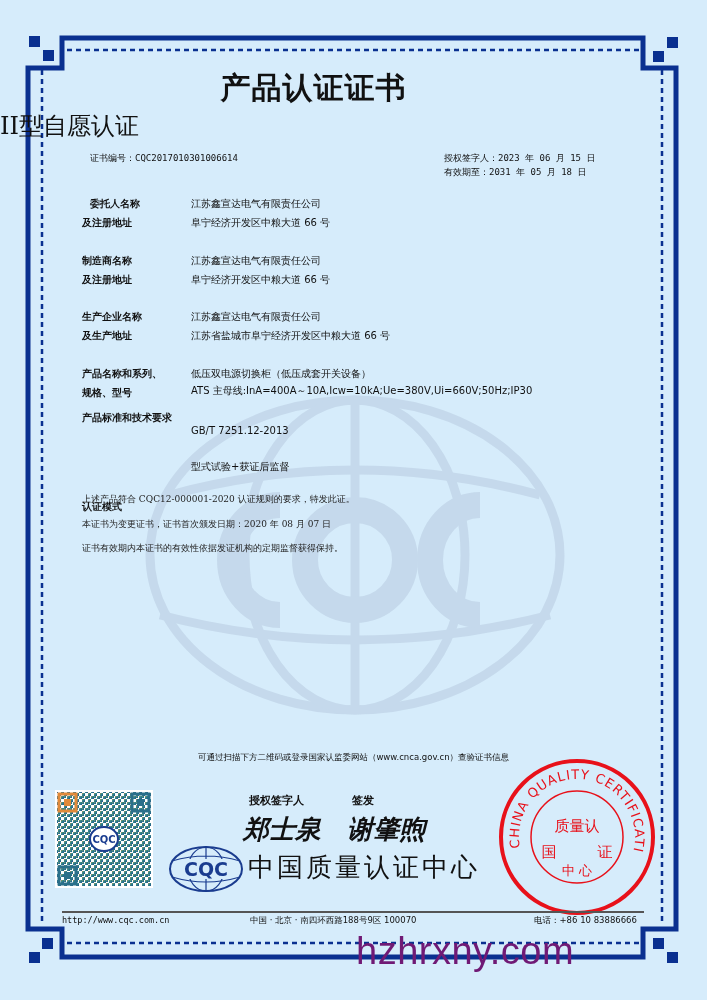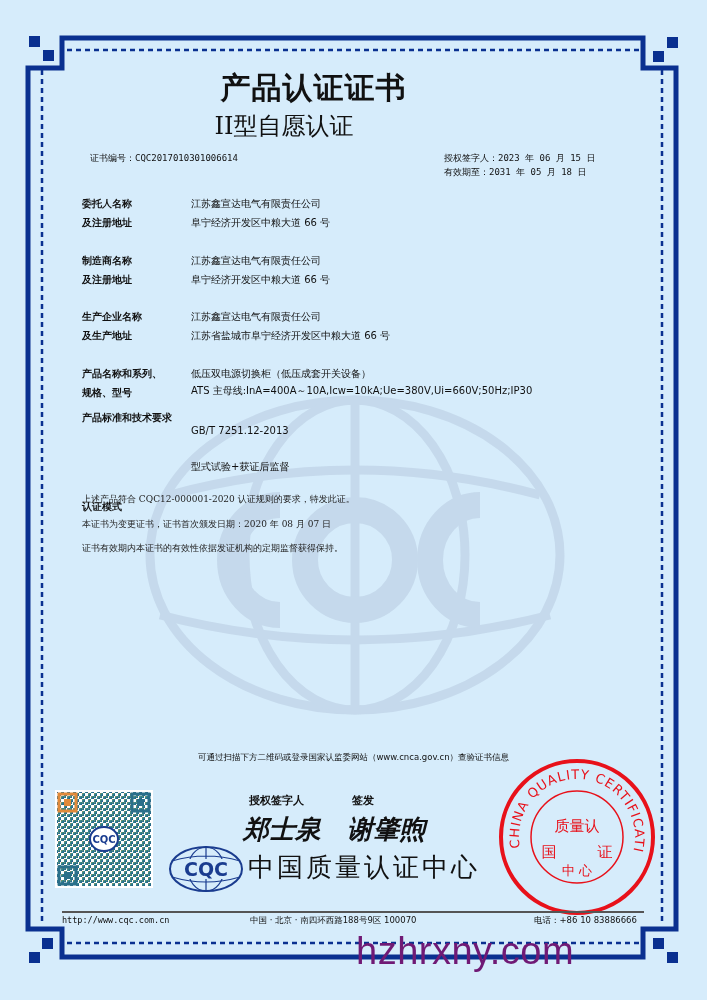--- a/index.html
+++ b/index.html
@@ -1,20 +1,20 @@
 <!DOCTYPE html>
 <html><head>
 <meta charset="utf-8">
 <style>
   html,body{margin:0;padding:0;}
   body{width:707px;height:1000px;background:#d6ecfb;position:relative;overflow:hidden;font-family:"DejaVu Sans","Liberation Sans",sans-serif;color:#111;}
   .frame-svg{position:absolute;left:0;top:0;width:707px;height:1000px;}
   .watermark{position:absolute;left:140px;top:385px;width:430px;height:330px;opacity:0.55;}
   .title{position:absolute;left:0;width:627px;text-align:center;top:68px;font-size:30px;font-weight:bold;letter-spacing:1px;}
-  .subtitle{position:absolute;left:0;width:568px;text-align:center;top:110px;font-size:24px;font-family:"DejaVu Serif","Liberation Serif",serif;}
+  .subtitle{position:absolute;left:0;width:568px;text-align:left;top:110px;font-size:24px;font-family:"DejaVu Serif","Liberation Serif",serif;}
   .meta{position:absolute;font-size:9px;font-family:"DejaVu Sans Mono","Liberation Mono",monospace;}
   .row-label{position:absolute;left:82px;font-size:10px;font-weight:bold;}
   .row-value{position:absolute;left:191px;font-size:10px;}
   .stmt{position:absolute;left:82px;font-size:9px;font-family:"DejaVu Serif","Liberation Serif",serif;color:#222;}
   .verify{position:absolute;left:0;width:707px;text-align:center;top:752px;font-size:8.5px;}
   .qr{position:absolute;left:55px;top:790px;width:98px;height:98px;}
   .sig-label{position:absolute;top:793px;font-size:11px;font-weight:bold;}
   .signature{position:absolute;top:812px;font-size:26px;font-weight:bold;font-family:"DejaVu Serif","Liberation Serif",serif;font-style:italic;}
   .org-name{position:absolute;left:248px;top:850px;font-size:26px;letter-spacing:3px;}
   .cqc-logo{position:absolute;left:168px;top:845px;width:76px;height:48px;}
@@ -66,21 +66,21 @@
 <div class="meta" style="left:90px;top:152px;">
   <span>证书编号：</span><span>CQC2017010301006614</span>
 </div>
 <div class="meta" style="left:444px;top:152px;">
   <span>授权签字人：</span><span>2023 年 06 月 15 日</span>
 </div>
 <div class="meta" style="left:444px;top:166px;">
   <span>有效期至：</span><span>2031 年 05 月 18 日</span>
 </div>
 
-<div class="row-label" style="top:197px;">委托人名称</div>
+<div class="row-label" style="top:197px;margin-left:8px;">委托人名称</div>
 <div class="row-value" style="top:197px;">江苏鑫宣达电气有限责任公司</div>
 <div class="row-label" style="top:216px;">及注册地址</div>
 <div class="row-value" style="top:216px;">阜宁经济开发区中粮大道 66 号</div>
 
 <div class="row-label" style="top:254px;">制造商名称</div>
 <div class="row-value" style="top:254px;">江苏鑫宣达电气有限责任公司</div>
 <div class="row-label" style="top:273px;">及注册地址</div>
 <div class="row-value" style="top:273px;">阜宁经济开发区中粮大道 66 号</div>
 
 <div class="row-label" style="top:310px;">生产企业名称</div>

